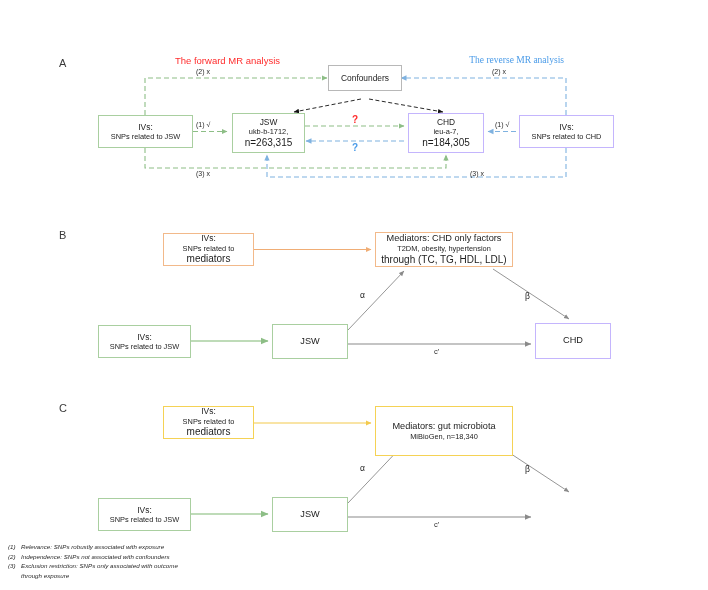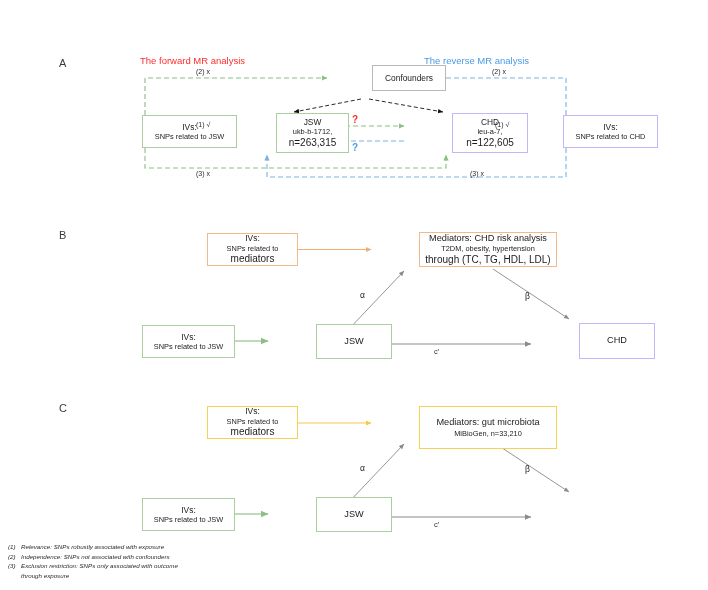--- a/index.html
+++ b/index.html
@@ -20,36 +20,35 @@
   }
   .panel-label {
     position: absolute;
     font-size: 11px;
     color: #3a3a3a;
     letter-spacing: 0.3px;
   }
   .ttl {
     position: absolute;
     font-size: 9.5px;
-    text-align: left;
+    text-align: right;
     white-space: nowrap;
   }
   .ttl.fwd { color: #ff2d2d; }
-  .ttl.rev { color: #4a9be8; }
+  .ttl.rev { color: #4a9be8; font-family: Liberation Serif, serif; }
   .box {
     position: absolute;
     box-sizing: border-box;
     background: #ffffff;
     display: flex;
     flex-direction: column;
     align-items: center;
     justify-content: center;
     text-align: center;
     line-height: 1.25;
-    margin-left: 44px;
   }
   .box .l1 { font-size: 8.4px; color: #1c1c1c; }
   .box .l2 { font-size: 7.4px; color: #1c1c1c; }
   .box .l3 { font-size: 10px; color: #1c1c1c; }
   .box.big-title .l1 { font-size: 9.2px; }
   .b-green { border: 1px solid #a9cfa0; }
   .b-blue  { border: 1px solid #c4b5fd; }
   .b-orange{ border: 1px solid #f2b98a; }
   .b-yellow{ border: 1px solid #f5d255; }
   .b-gray  { border: 1px solid #b8b8b8; }
@@ -210,21 +209,21 @@
     <div class="l3">n=263,315</div>
   </div>
 
   <div class="box b-gray" style="left:328px; top:65px; width:74px; height:26px;">
     <div class="l1">Confounders</div>
   </div>
 
   <div class="box b-blue" style="left:408px; top:113px; width:76px; height:40px;">
     <div class="l1">CHD</div>
     <div class="l2">ieu-a-7,</div>
-    <div class="l3">n=122,605</div>
+    <div class="l3">n=184,305</div>
   </div>
 
   <div class="box b-blue" style="left:519px; top:115px; width:95px; height:33px;">
     <div class="l1">IVs:</div>
     <div class="l2">SNPs related to CHD</div>
   </div>
 
   <div class="edgelbl" style="left:196px; top:121px;">(1) √</div>
   <div class="edgelbl" style="left:196px; top:68px;">(2) x</div>
   <div class="edgelbl" style="left:196px; top:170px;">(3) x</div>
@@ -238,21 +237,21 @@
 
   <div class="panel-label" style="left:59px; top:229px;">B</div>
 
   <div class="box b-orange" style="left:163px; top:233px; width:91px; height:33px;">
     <div class="l1">IVs:</div>
     <div class="l2">SNPs related to</div>
     <div class="l3">mediators</div>
   </div>
 
   <div class="box b-orange big-title" style="left:375px; top:232px; width:138px; height:35px;">
-    <div class="l1">Mediators: CHD risk analysis</div>
+    <div class="l1">Mediators: CHD only factors</div>
     <div class="l2">T2DM, obesity, hypertension</div>
     <div class="l3">through (TC, TG, HDL, LDL)</div>
   </div>
 
   <div class="box b-green" style="left:98px; top:325px; width:93px; height:33px;">
     <div class="l1">IVs:</div>
     <div class="l2">SNPs related to JSW</div>
   </div>
 
   <div class="box b-green big-title" style="left:272px; top:324px; width:76px; height:35px;">
@@ -268,23 +267,23 @@
   <div class="edgelbl" style="left:434px; top:347px; font-size:7.6px;">c’</div>
 
   <div class="panel-label" style="left:59px; top:402px;">C</div>
 
   <div class="box b-yellow" style="left:163px; top:406px; width:91px; height:33px;">
     <div class="l1">IVs:</div>
     <div class="l2">SNPs related to</div>
     <div class="l3">mediators</div>
   </div>
 
-  <div class="box b-yellow big-title" style="left:375px; top:406px; width:138px; height:43px;">
+  <div class="box b-yellow big-title" style="left:375px; top:406px; width:138px; height:50px;">
     <div class="l1">Mediators: gut microbiota</div>
-    <div class="l2">MiBioGen, n=33,210</div>
+    <div class="l2">MiBioGen, n=18,340</div>
   </div>
 
   <div class="box b-green" style="left:98px; top:498px; width:93px; height:33px;">
     <div class="l1">IVs:</div>
     <div class="l2">SNPs related to JSW</div>
   </div>
 
   <div class="box b-green big-title" style="left:272px; top:497px; width:76px; height:35px;">
     <div class="l1">JSW</div>
   </div>

